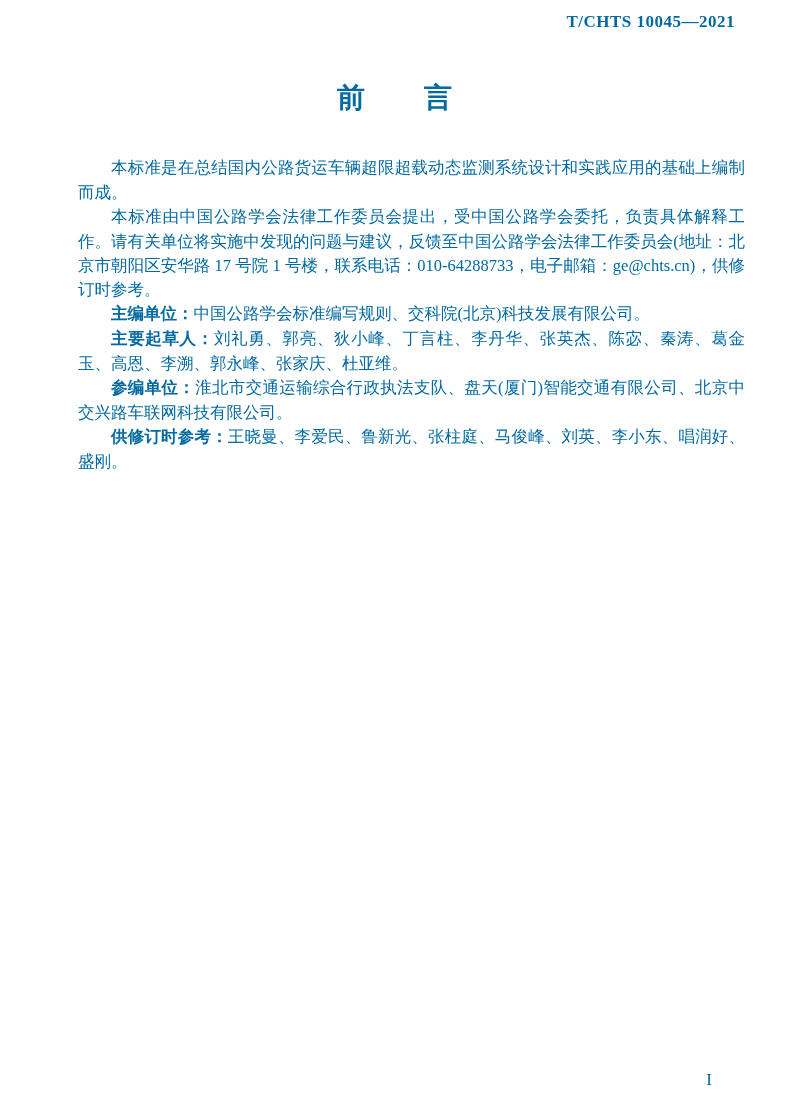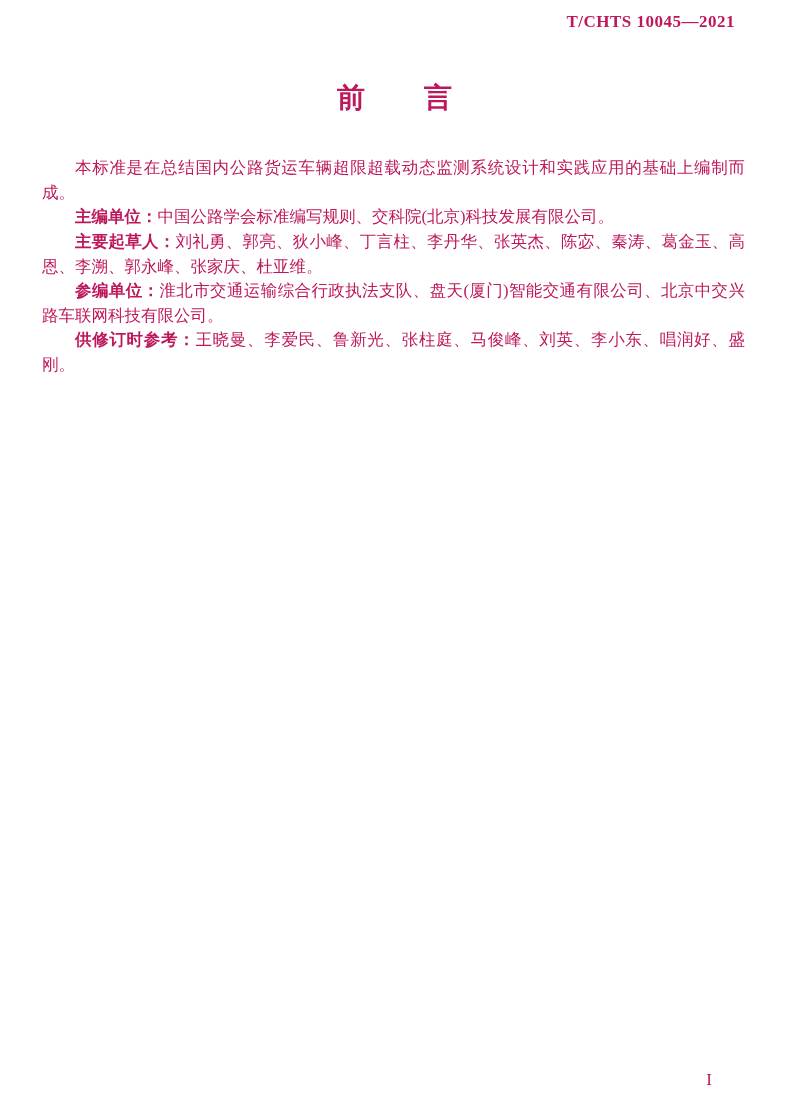--- a/index.html
+++ b/index.html
@@ -3,21 +3,21 @@
 <meta charset="utf-8">
 <style>
   * { margin: 0; padding: 0; box-sizing: border-box; }
   html, body { background: #e8e8e8; }
   .page {
     position: relative;
     width: 790px;
     height: 1106px;
     margin: 0 auto;
     background: #ffffff;
-    color: #be185d;
+    color: #0369a1;
     font-family: "Liberation Serif", "DejaVu Serif", serif;
     overflow: hidden;
   }
   .header-code {
     position: absolute;
     top: 12px;
     right: 55px;
     font-size: 17px;
     font-weight: bold;
     letter-spacing: 0.5px;
@@ -37,21 +37,21 @@
   .body-text {
     position: absolute;
     top: 156px;
     left: 42px;
     width: 703px;
     font-size: 16.5px;
     line-height: 24px;
     text-align: justify;
     text-justify: inter-ideograph;
   }
-  .para { text-indent: 2em; }
+  .para { text-indent: 2em; margin-left: 36px; }
   .para-label {
     font-family: Liberation Mono, monospace;
     font-weight: bold;
   }
   .page-number {
     position: absolute;
     bottom: 16px;
     right: 78px;
     font-size: 17px;
   }
@@ -63,20 +63,21 @@
 
   <div class="header-code">T/CHTS 10045—2021</div>
 
   <h1 class="doc-title">前　　言</h1>
 
   <div class="body-text">
 
     <p class="para"><span class="para-label"></span><span>本标准是在总结国内公路货运车辆超限超载动态监测系统设计和实践应用的基础上编制而成。</span></p>
 
 
+    <p class="para"><span class="para-label"></span><span>本标准由中国公路学会法律工作委员会提出，受中国公路学会委托，负责具体解释工作。请有关单位将实施中发现的问题与建议，反馈至中国公路学会法律工作委员会(地址：北京市朝阳区安华路 17 号院 1 号楼，联系电话：010-64288733，电子邮箱：ge@chts.cn)，供修订时参考。</span></p>
 
     <p class="para"><span class="para-label">主编单位：</span><span>中国公路学会标准编写规则、交科院(北京)科技发展有限公司。</span></p>
 
     <p class="para"><span class="para-label">主要起草人：</span><span>刘礼勇、郭亮、狄小峰、丁言柱、李丹华、张英杰、陈宓、秦涛、葛金玉、高恩、李溯、郭永峰、张家庆、杜亚维。</span></p>
 
     <p class="para"><span class="para-label">参编单位：</span><span>淮北市交通运输综合行政执法支队、盘天(厦门)智能交通有限公司、北京中交兴路车联网科技有限公司。</span></p>
 
     <p class="para"><span class="para-label">供修订时参考：</span><span>王晓曼、李爱民、鲁新光、张柱庭、马俊峰、刘英、李小东、唱润好、盛刚。</span></p>
 
   </div>

